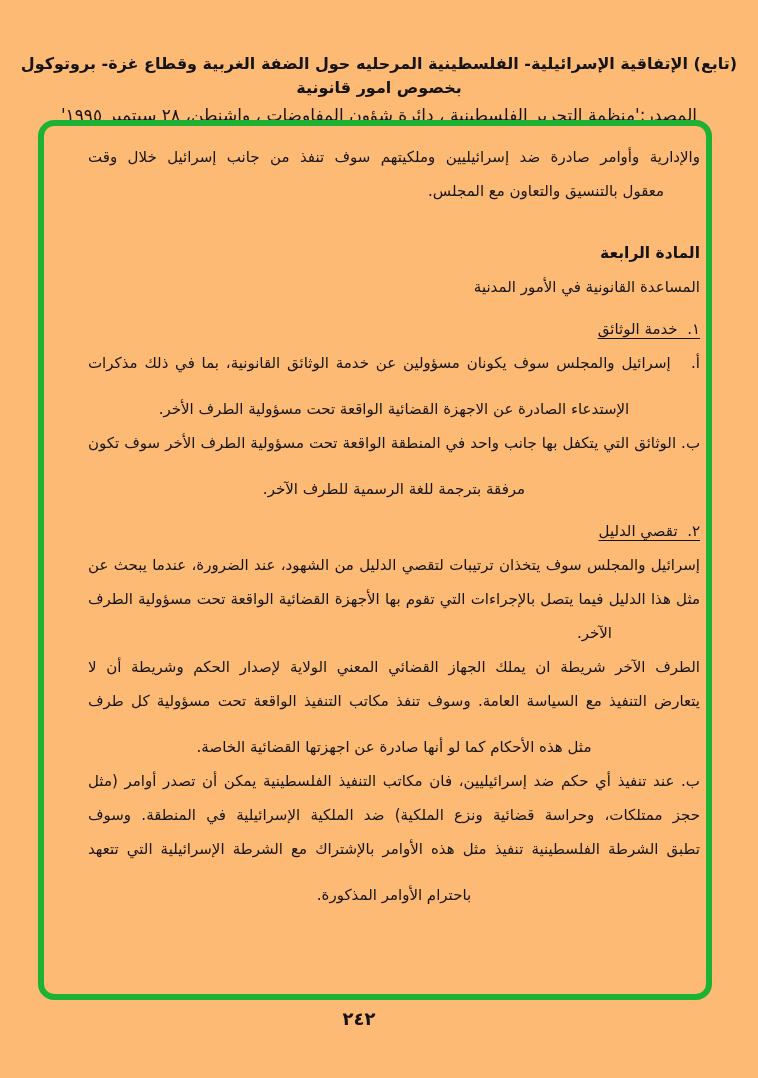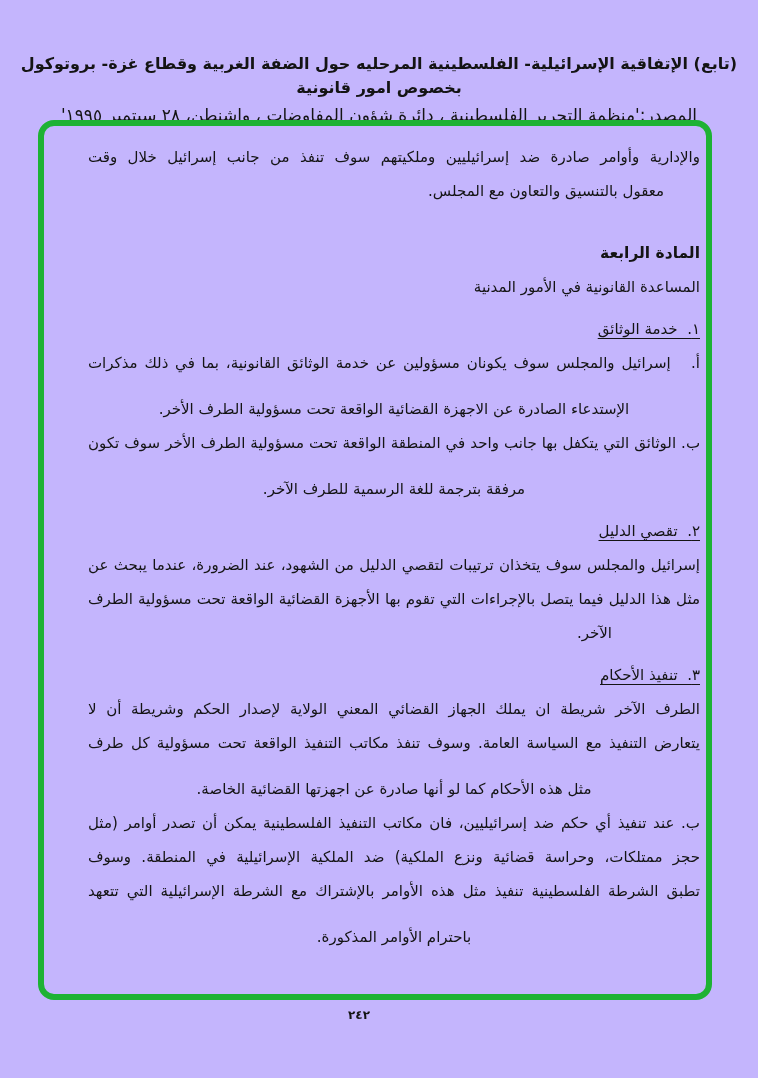--- a/index.html
+++ b/index.html
@@ -1,21 +1,21 @@
 <!DOCTYPE html>
 <html lang="ar"><head>
 <meta charset="utf-8">
 <style>
   * { margin: 0; padding: 0; box-sizing: border-box; }
   html, body { background: #ffffff; }
   .page {
     position: relative;
     width: 758px;
     height: 1078px;
-    background: #c4b5fd;
+    background: #fdba74;
     font-family: "DejaVu Sans", sans-serif;
     color: #141414;
     overflow: hidden;
   }
   .header {
     position: absolute;
     top: 52px;
     left: 20px;
     right: 20px;
     text-align: center;
@@ -64,21 +64,21 @@
     text-align: right;
     text-decoration: underline;
     text-underline-offset: 4px;
   }
   .page-number {
     position: absolute;
     top: 1008px;
     left: 0;
     width: 100%;
     text-align: center;
-    font-size: 12px;
+    font-size: 18px;
     font-weight: bold;
     padding-right: 40px;
     direction: rtl;
   }
 </style>
 </head>
 <body>
 
 <div class="page">
 
@@ -103,21 +103,20 @@
         <div class="block item">
           <div class="ln a-j">ب. الوثائق التي يتكفل بها جانب واحد في المنطقة الواقعة تحت مسؤولية الطرف الأخر سوف تكون</div>
           <div class="ln a-c">مرفقة بترجمة للغة الرسمية للطرف الآخر.</div>
         </div>
         <div class="block section-heading">٢.&nbsp; تقصي الدليل</div>
         <div class="block paragraph">
           <div class="ln a-j">إسرائيل والمجلس سوف يتخذان ترتيبات لتقصي الدليل من الشهود، عند الضرورة، عندما يبحث عن</div>
           <div class="ln a-j">مثل هذا الدليل فيما يتصل بالإجراءات التي تقوم بها الأجهزة القضائية الواقعة تحت مسؤولية الطرف</div>
           <div class="ln a-r" style="padding-right: 88px;">الآخر.</div>
         </div>
-        <div class="block section-heading">٣.&nbsp; تنفيذ الأحكام</div>
         <div class="block item">
           <div class="ln a-j">الطرف الآخر شريطة ان يملك الجهاز القضائي  المعني الولاية لإصدار الحكم وشريطة أن لا</div>
           <div class="ln a-j">يتعارض التنفيذ مع السياسة العامة. وسوف تنفذ مكاتب التنفيذ الواقعة تحت مسؤولية كل طرف</div>
           <div class="ln a-c">مثل هذه الأحكام كما لو أنها صادرة عن اجهزتها القضائية الخاصة.</div>
         </div>
         <div class="block item">
           <div class="ln a-j">ب. عند تنفيذ أي حكم ضد إسرائيليين، فان مكاتب التنفيذ الفلسطينية يمكن أن تصدر أوامر (مثل</div>
           <div class="ln a-j">حجز ممتلكات، وحراسة قضائية ونزع  الملكية) ضد الملكية الإسرائيلية في المنطقة. وسوف</div>
           <div class="ln a-j">تطبق الشرطة الفلسطينية تنفيذ مثل هذه الأوامر بالإشتراك مع الشرطة الإسرائيلية التي تتعهد</div>
           <div class="ln a-c">باحترام الأوامر المذكورة.</div>

